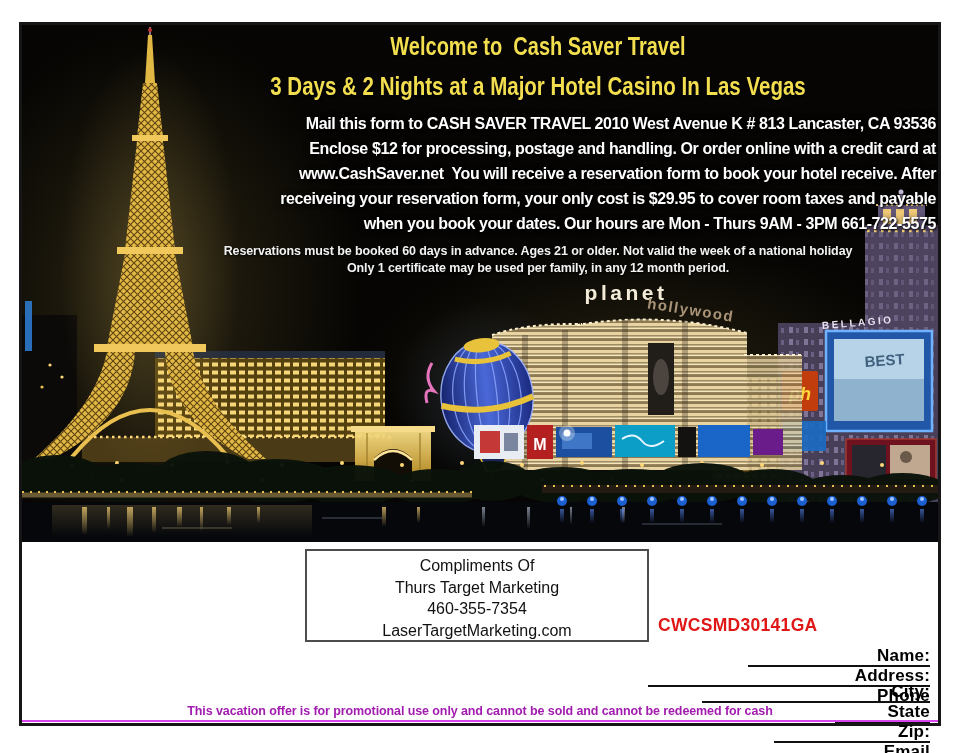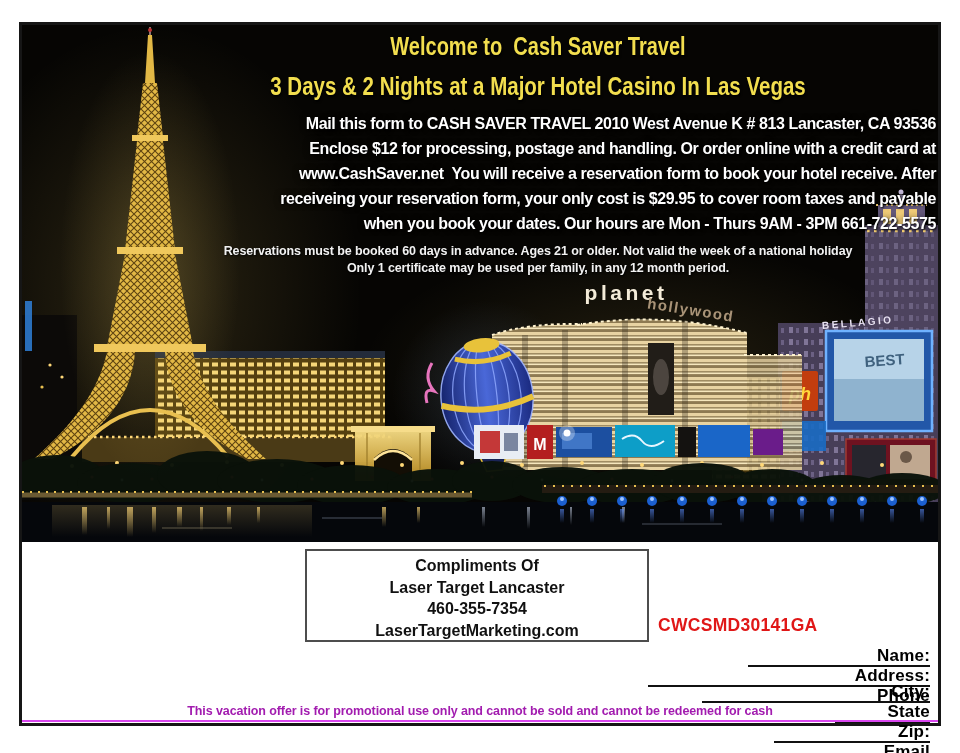--- a/index.html
+++ b/index.html
@@ -21,21 +21,21 @@
   .body-block { margin-top:10px;text-align:right; }
   .body-line { color:var(--text_white,#ffffff); font-weight:bold; font-size:16px; letter-spacing:-.4px;
       line-height:25px; white-space:pre; text-shadow:1px 1px 2px rgba(0,0,0,.95), 0 0 6px rgba(0,0,0,.6); }
   .terms-block { margin-top:7px; }
   .terms-line { color:#f2f2f2; font-weight:bold; font-size:12.5px; letter-spacing:-.1px;
       line-height:16.5px; white-space:pre; text-shadow:1px 1px 2px rgba(0,0,0,.95); }
   
   .bottom { position:relative; width:916px; height:181px; background:#ffffff; color:#000; }
   .comp-box { position:absolute; left:283px; top:7px; width:344px; height:93px;
       border:2px solid #4d4d4d; text-align:center; padding-top:4px; }
-  .comp-line { font-weight:bold; font-size:16px; line-height:21.5px; color:#111; white-space:pre; }
+  .comp-line { font-weight:normal; font-size:16px; line-height:21.5px; color:#111; white-space:pre; }
   .code { position:absolute; left:636px; top:73px; font-weight:bold; font-size:17.5px;
       letter-spacing:.3px; color:var(--code_red,#e01717); white-space:pre; }
   .form-row { position:absolute; left:28px; right:8px; height:20px; display:flex; align-items:flex-end; }
   .row1 { top:105px;flex-direction:column; } .row2 { top:141px;flex-direction:column; }
   .flabel { font-weight:bold; font-size:17px; letter-spacing:.2px; line-height:18px; white-space:pre; color:#000; }
   .fline { border-bottom:2px solid #111; height:16px; }
   .w-name{width:182px;} .w-addr{width:282px;} .w-phone{flex:1;}
   .w-city{width:228px;} .w-state{width:95px;} .w-zip{width:156px;} .w-email{flex:1;}
   .footer { position:absolute; left:0; right:0; bottom:1px; text-align:center;
       font-weight:bold; font-size:12.5px; letter-spacing:-.1px; color:#a21caf;
@@ -376,21 +376,21 @@
         <div class="terms-block">
           <div class="terms-line">Reservations must be booked 60 days in advance. Ages 21 or older. Not valid the week of a national holiday</div>
           <div class="terms-line">Only 1 certificate may be used per family, in any 12 month period.</div>
         </div>
       </div>
     </div>
 
     <div class="bottom">
       <div class="comp-box">
         <div class="comp-line">Compliments Of</div>
-        <div class="comp-line">Laser Target Lancaster</div>
+        <div class="comp-line">Thurs Target Marketing</div>
         <div class="comp-line">460-355-7354</div>
         <div class="comp-line">LaserTargetMarketing.com</div>
       </div>
       <div class="code">CWCSMD30141GA</div>
 
       <div class="form-row row1">
         <span class="flabel">Name:</span>
         <span class="fline w-name"></span>
         <span class="flabel">Address:</span>
         <span class="fline w-addr"></span>

